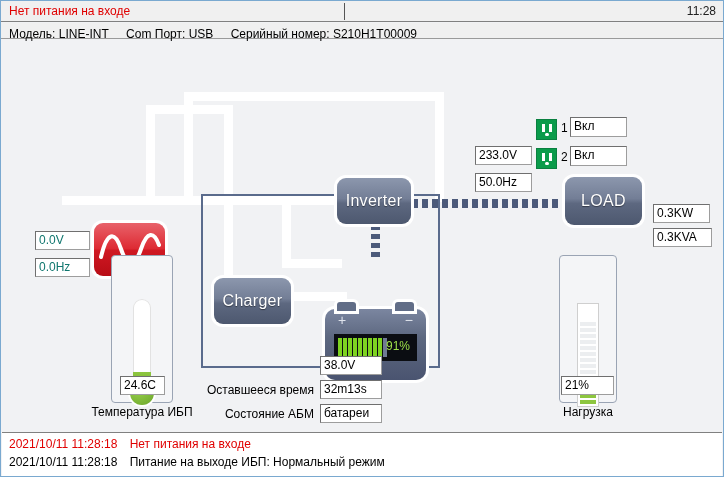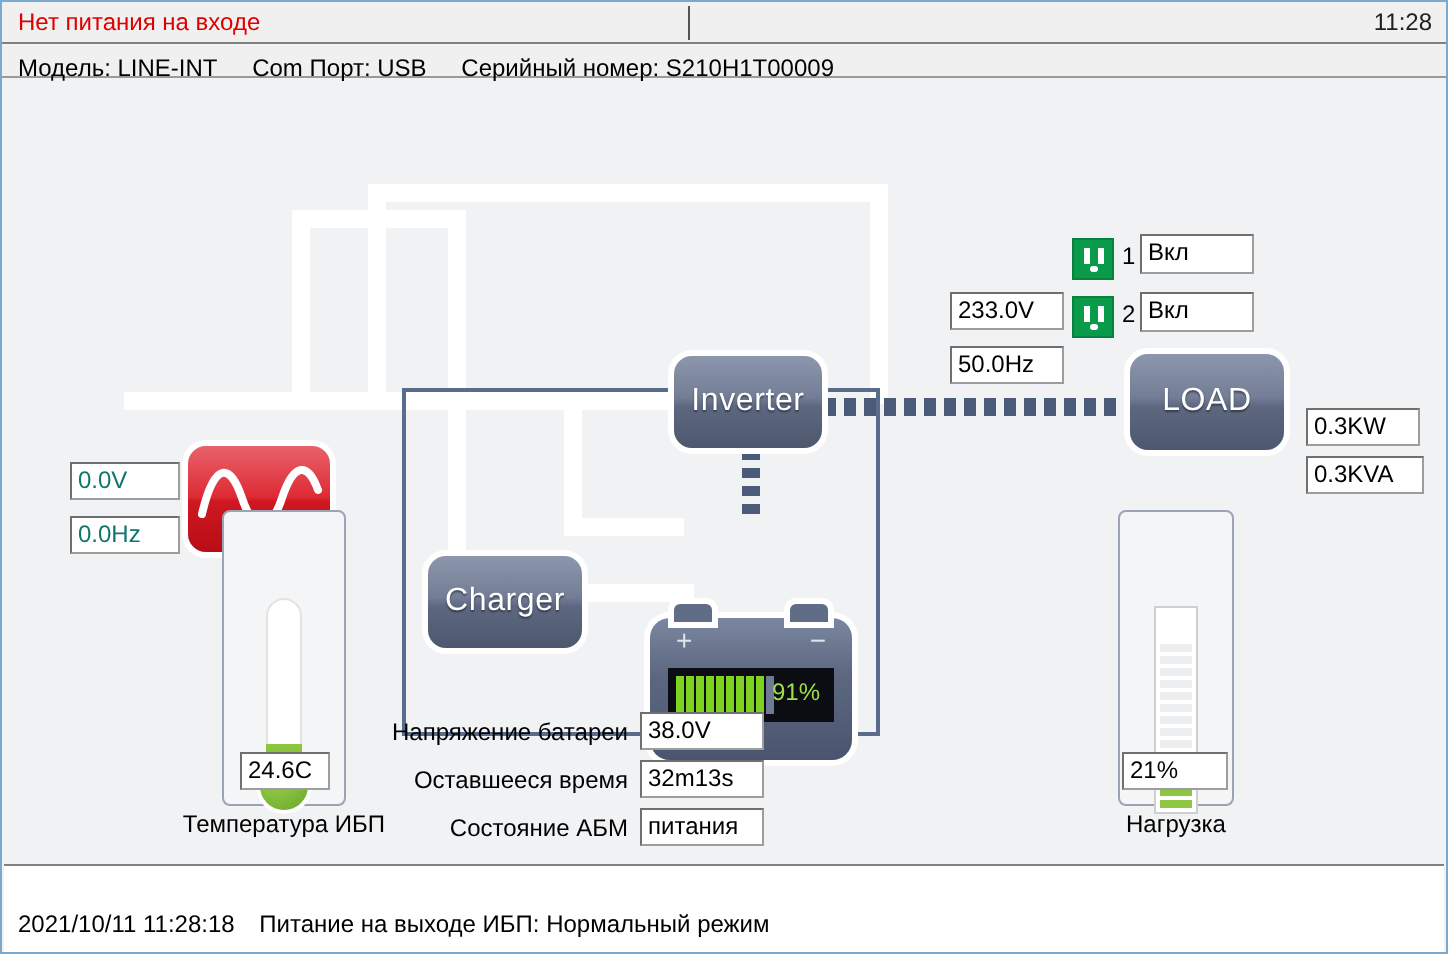--- a/index.html
+++ b/index.html
@@ -234,30 +234,33 @@
         <div class="seg"></div>
         <div class="seg"></div>
         <div class="seg"></div>
         <div class="seg"></div>
         <div class="seg"></div>
         <div class="seg"></div>
       </div>
     <div class="fld" style="left:559px;top:329px;width:53px;height:19px;">21%</div>
     <div class="cap" style="left:526px;top:358px;width:120px;">Нагрузка</div>
 
-    <div class="rlabel" style="left:150px;top:312px;width:162px;">Напряжение батареи</div>
     <div class="fld" style="left:318px;top:309px;width:62px;height:19px;">38.0V</div>
 
     <div class="rlabel" style="left:150px;top:336px;width:162px;">Оставшееся время</div>
     <div class="fld" style="left:318px;top:333px;width:62px;height:19px;">32m13s</div>
 
     <div class="rlabel" style="left:150px;top:360px;width:162px;">Состояние АБМ</div>
-    <div class="fld" style="left:318px;top:357px;width:62px;height:19px;">питания</div>
+    <div class="fld" style="left:318px;top:357px;width:62px;height:19px;">батареи</div>
   </div>
 
   <div class="logpanel">
+    <div class="logrow r0">
+      <span class="ts">2021/10/11 11:28:18</span>
+      <span>Нет питания на входе</span>
+    </div>
     <div class="logrow r1">
       <span class="ts">2021/10/11 11:28:18</span>
       <span>Питание на выходе ИБП: Нормальный режим</span>
     </div>
   </div>
 
 </div>
 
 </body></html>

